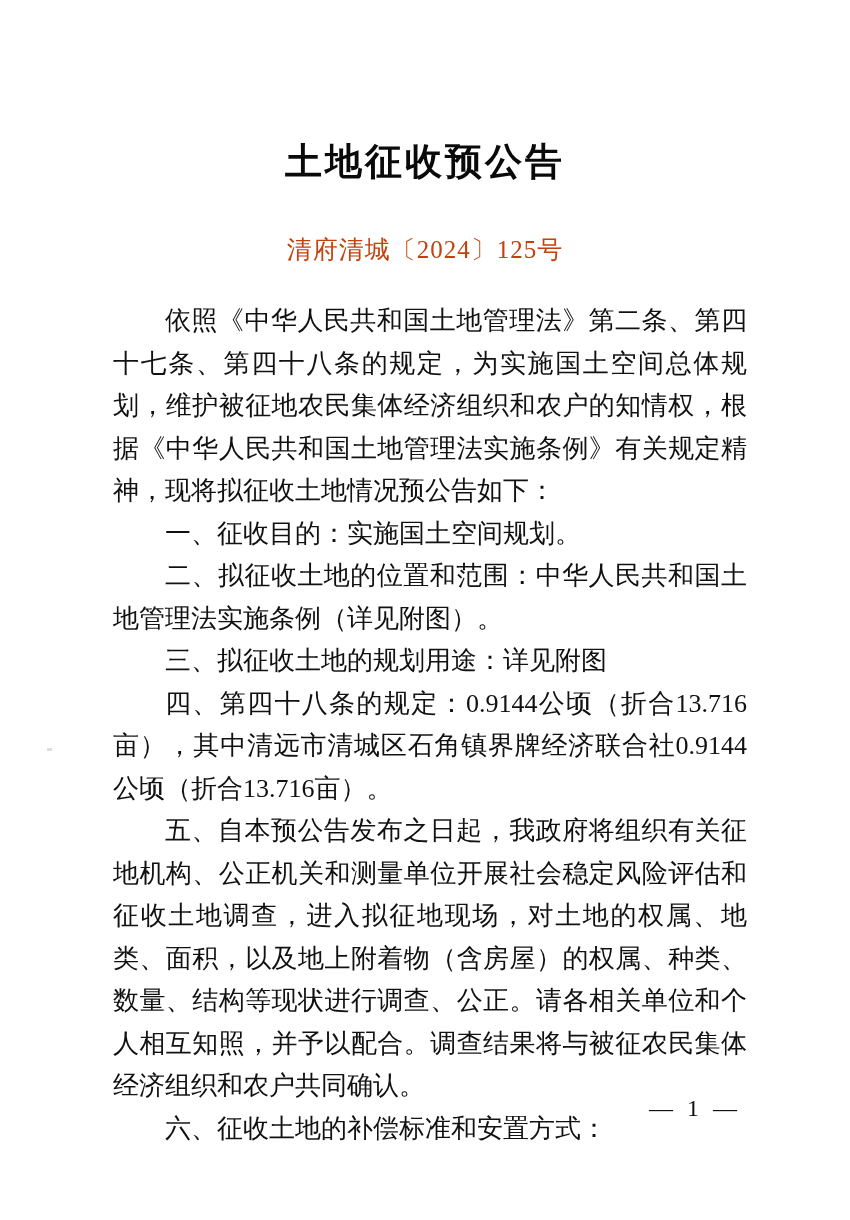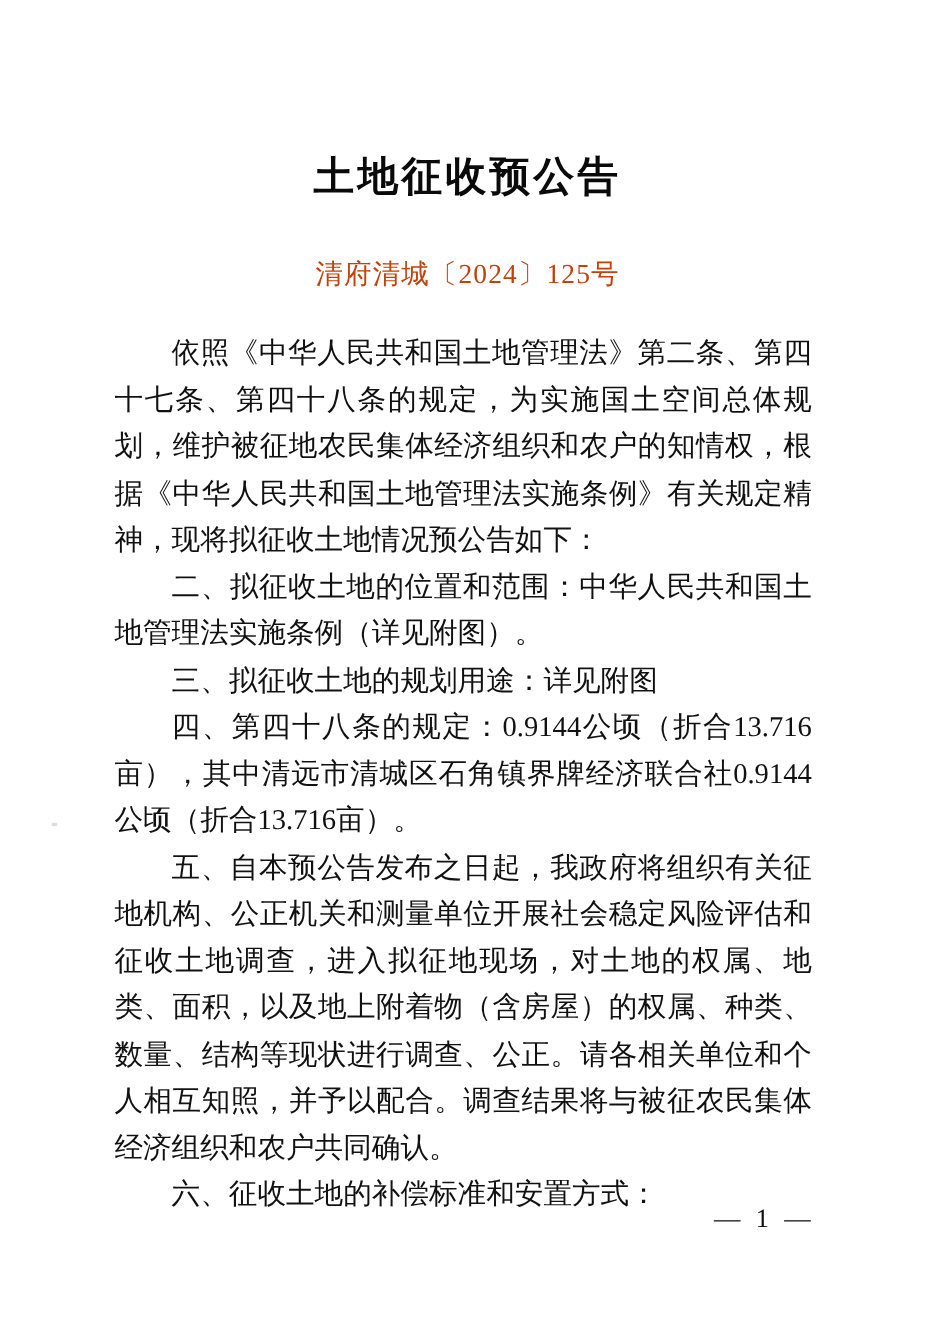--- a/index.html
+++ b/index.html
@@ -47,21 +47,21 @@
     font-size: 25px;
     letter-spacing: 1px;
     line-height: 1.2;
     color: #c2410c;
   }
 
   
   .body-block {
     position: absolute;
     top: 300px;
-    left: 104px;
+    left: 113px;
     width: 634px;
     font-family: "Liberation Serif", "DejaVu Serif", serif;
     font-size: 26px;
     line-height: 42.5px;
     color: #111111;
     text-align: justify;
     text-justify: inter-character;
   }
 
   .para {
@@ -106,20 +106,21 @@
 <div class="page">
 
   <div class="scan-speck"></div>
 
   <div class="doc-title">土地征收预公告</div>
 
   <div class="doc-number">清府清城〔2024〕125号</div>
 
   <div class="body-block">
     <p class="para">依照《中华人民共和国土地管理法》第二条、第四十七条、第四十八条的规定，为实施国土空间总体规划，维护被征地农民集体经济组织和农户的知情权，根据《中华人民共和国土地管理法实施条例》有关规定精神，现将拟征收土地情况预公告如下：</p>
+    <p class="para">一、征收目的：实施国土空间规划。</p>
     <p class="para">二、拟征收土地的位置和范围：中华人民共和国土地管理法实施条例（详见附图）。</p>
     <p class="para">三、拟征收土地的规划用途：详见附图</p>
     <p class="para">四、第四十八条的规定：0.9144公顷（折合13.716亩），其中清远市清城区石角镇界牌经济联合社0.9144公顷（折合13.716亩）。</p>
     <p class="para">五、自本预公告发布之日起，我政府将组织有关征地机构、公正机关和测量单位开展社会稳定风险评估和征收土地调查，进入拟征地现场，对土地的权属、地类、面积，以及地上附着物（含房屋）的权属、种类、数量、结构等现状进行调查、公正。请各相关单位和个人相互知照，并予以配合。调查结果将与被征农民集体经济组织和农户共同确认。</p>
     <p class="para">六、征收土地的补偿标准和安置方式：</p>
   </div>
 
   <div class="page-footer">
     <span class="footer-inner">— 1 —</span>
   </div>

